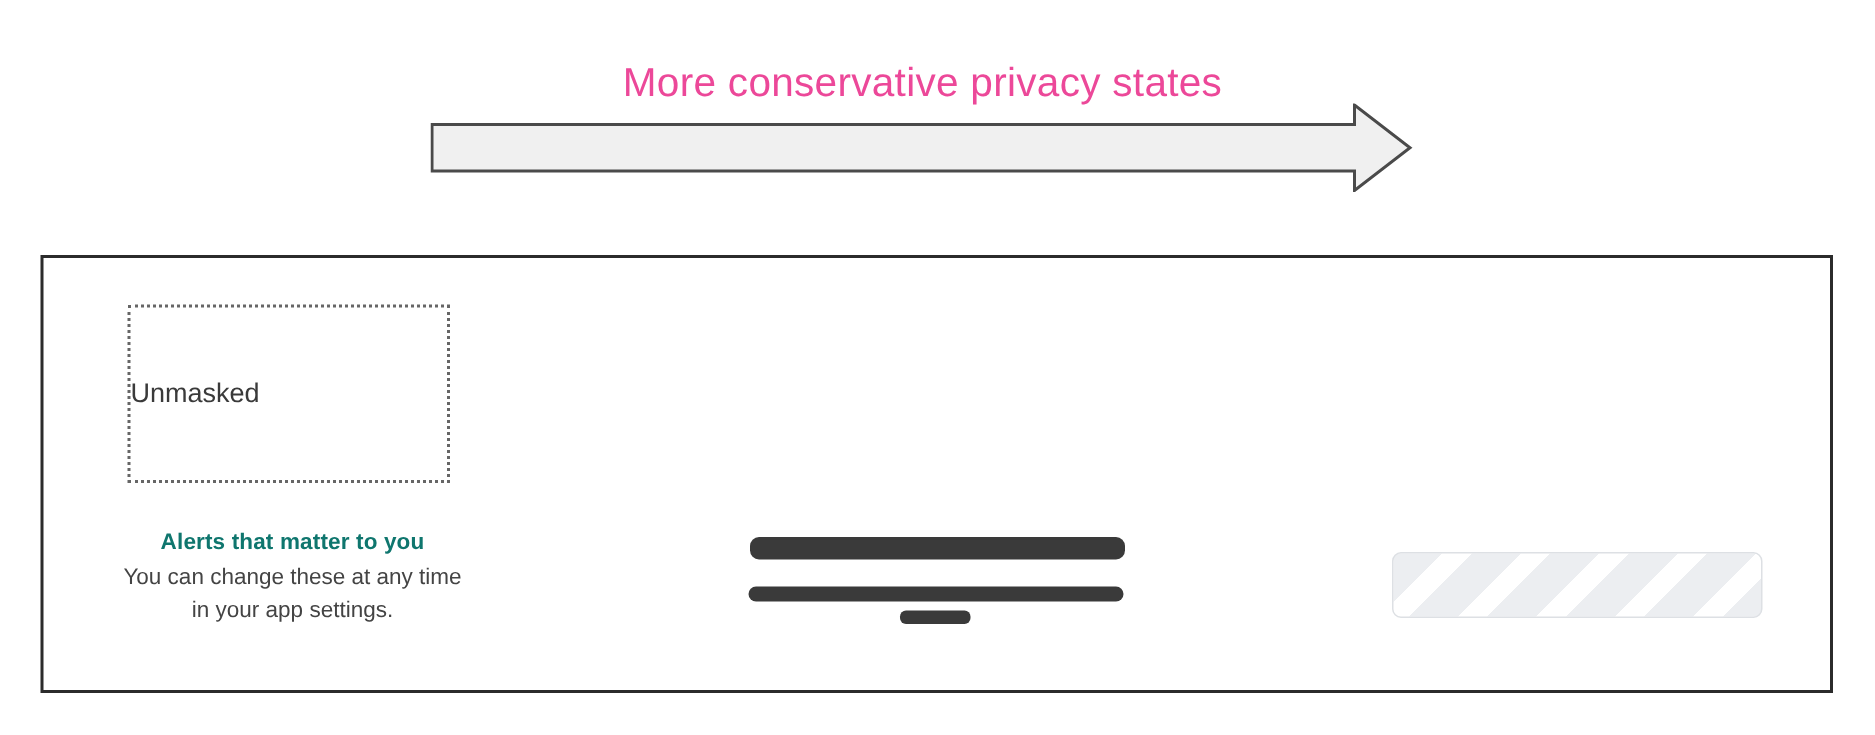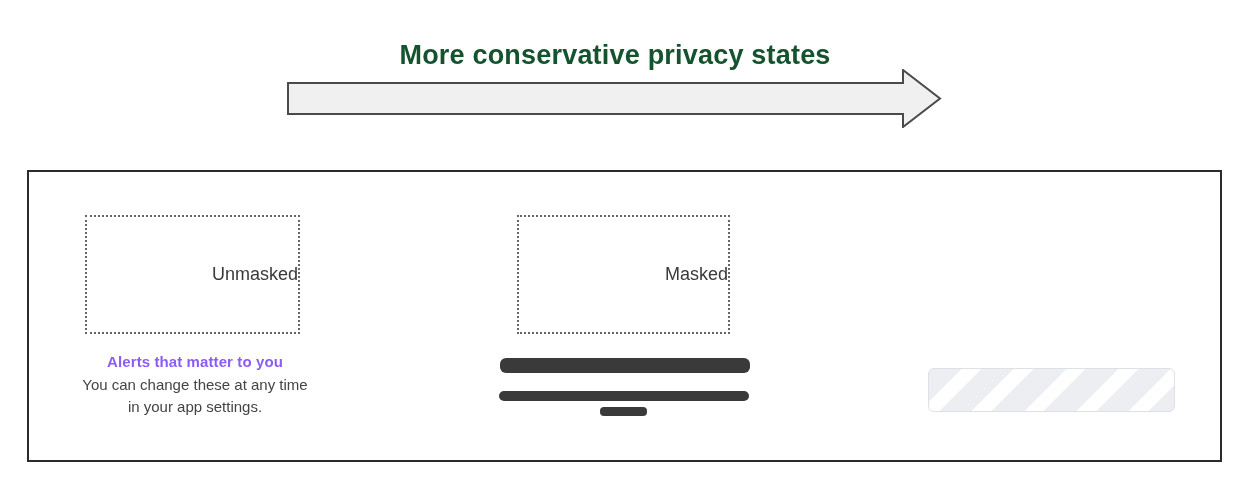--- a/index.html
+++ b/index.html
@@ -17,22 +17,22 @@
   }
 
   
   .diagram-title {
     position: absolute;
     top: 40px;
     left: 0;
     width: 1230px;
     text-align: center;
     font-size: 27px;
-    font-weight: 700;
-    color: #14532d;
+    font-weight: 400;
+    color: #ec4899;
     letter-spacing: 0.2px;
   }
   .arrow-wrap {
     position: absolute;
     left: 287px;
     top: 69px;
     width: 655px;
     height: 59px;
   }
 
@@ -42,47 +42,47 @@
     left: 27px;
     top: 170px;
     width: 1191px;
     height: 288px;
     border: 2px solid #2b2b2b;
     background: #ffffff;
   }
 
   .state-box {
     position: absolute;
-    top: 43px;
+    top: 31px;
     height: 115px;
     border: 2px dotted #666666;
     display: flex;
     align-items: center;
-    justify-content: flex-end;
+    justify-content: flex-start;
   }
   .state-box .state-label {
     font-size: 18px;
     color: #3a3a3a;
   }
   .state-box.unmasked { left: 56px;  width: 211px; }
   .state-box.masked   { left: 488px; width: 209px; }
   .state-box.excluded { left: 919px; width: 210px; }
 
   
   .example-text {
     position: absolute;
     left: 41px;
     top: 181px;
     width: 250px;
     text-align: center;
   }
   .example-heading {
     font-size: 15px;
     font-weight: 700;
-    color: #8b5cf6;
+    color: #0f766e;
     letter-spacing: 0.1px;
   }
   .example-subtext {
     width: 235px;
     margin: 4px auto 0 auto;
     font-size: 15px;
     line-height: 1.45;
     color: #444444;
   }
 
@@ -123,23 +123,20 @@
       <polygon points="1,14 616,14 616,1 653,29.5 616,58 616,45 1,45" fill="#f0f0f0" stroke="#4a4a4a" stroke-width="2" stroke-linejoin="miter"></polygon>
     </svg>
   </div>
 
   <div class="panel">
 
     <div class="state-box unmasked">
       <span class="state-label">Unmasked</span>
     </div>
 
-    <div class="state-box masked">
-      <span class="state-label">Masked</span>
-    </div>
 
 
     <div class="example-text">
       <div class="example-heading">Alerts that matter to you</div>
       <div class="example-subtext">You can change these at any time in your app settings.</div>
     </div>
 
     <div class="redacted-bar bar-1"></div>
     <div class="redacted-bar bar-2"></div>
     <div class="redacted-bar bar-3"></div>

